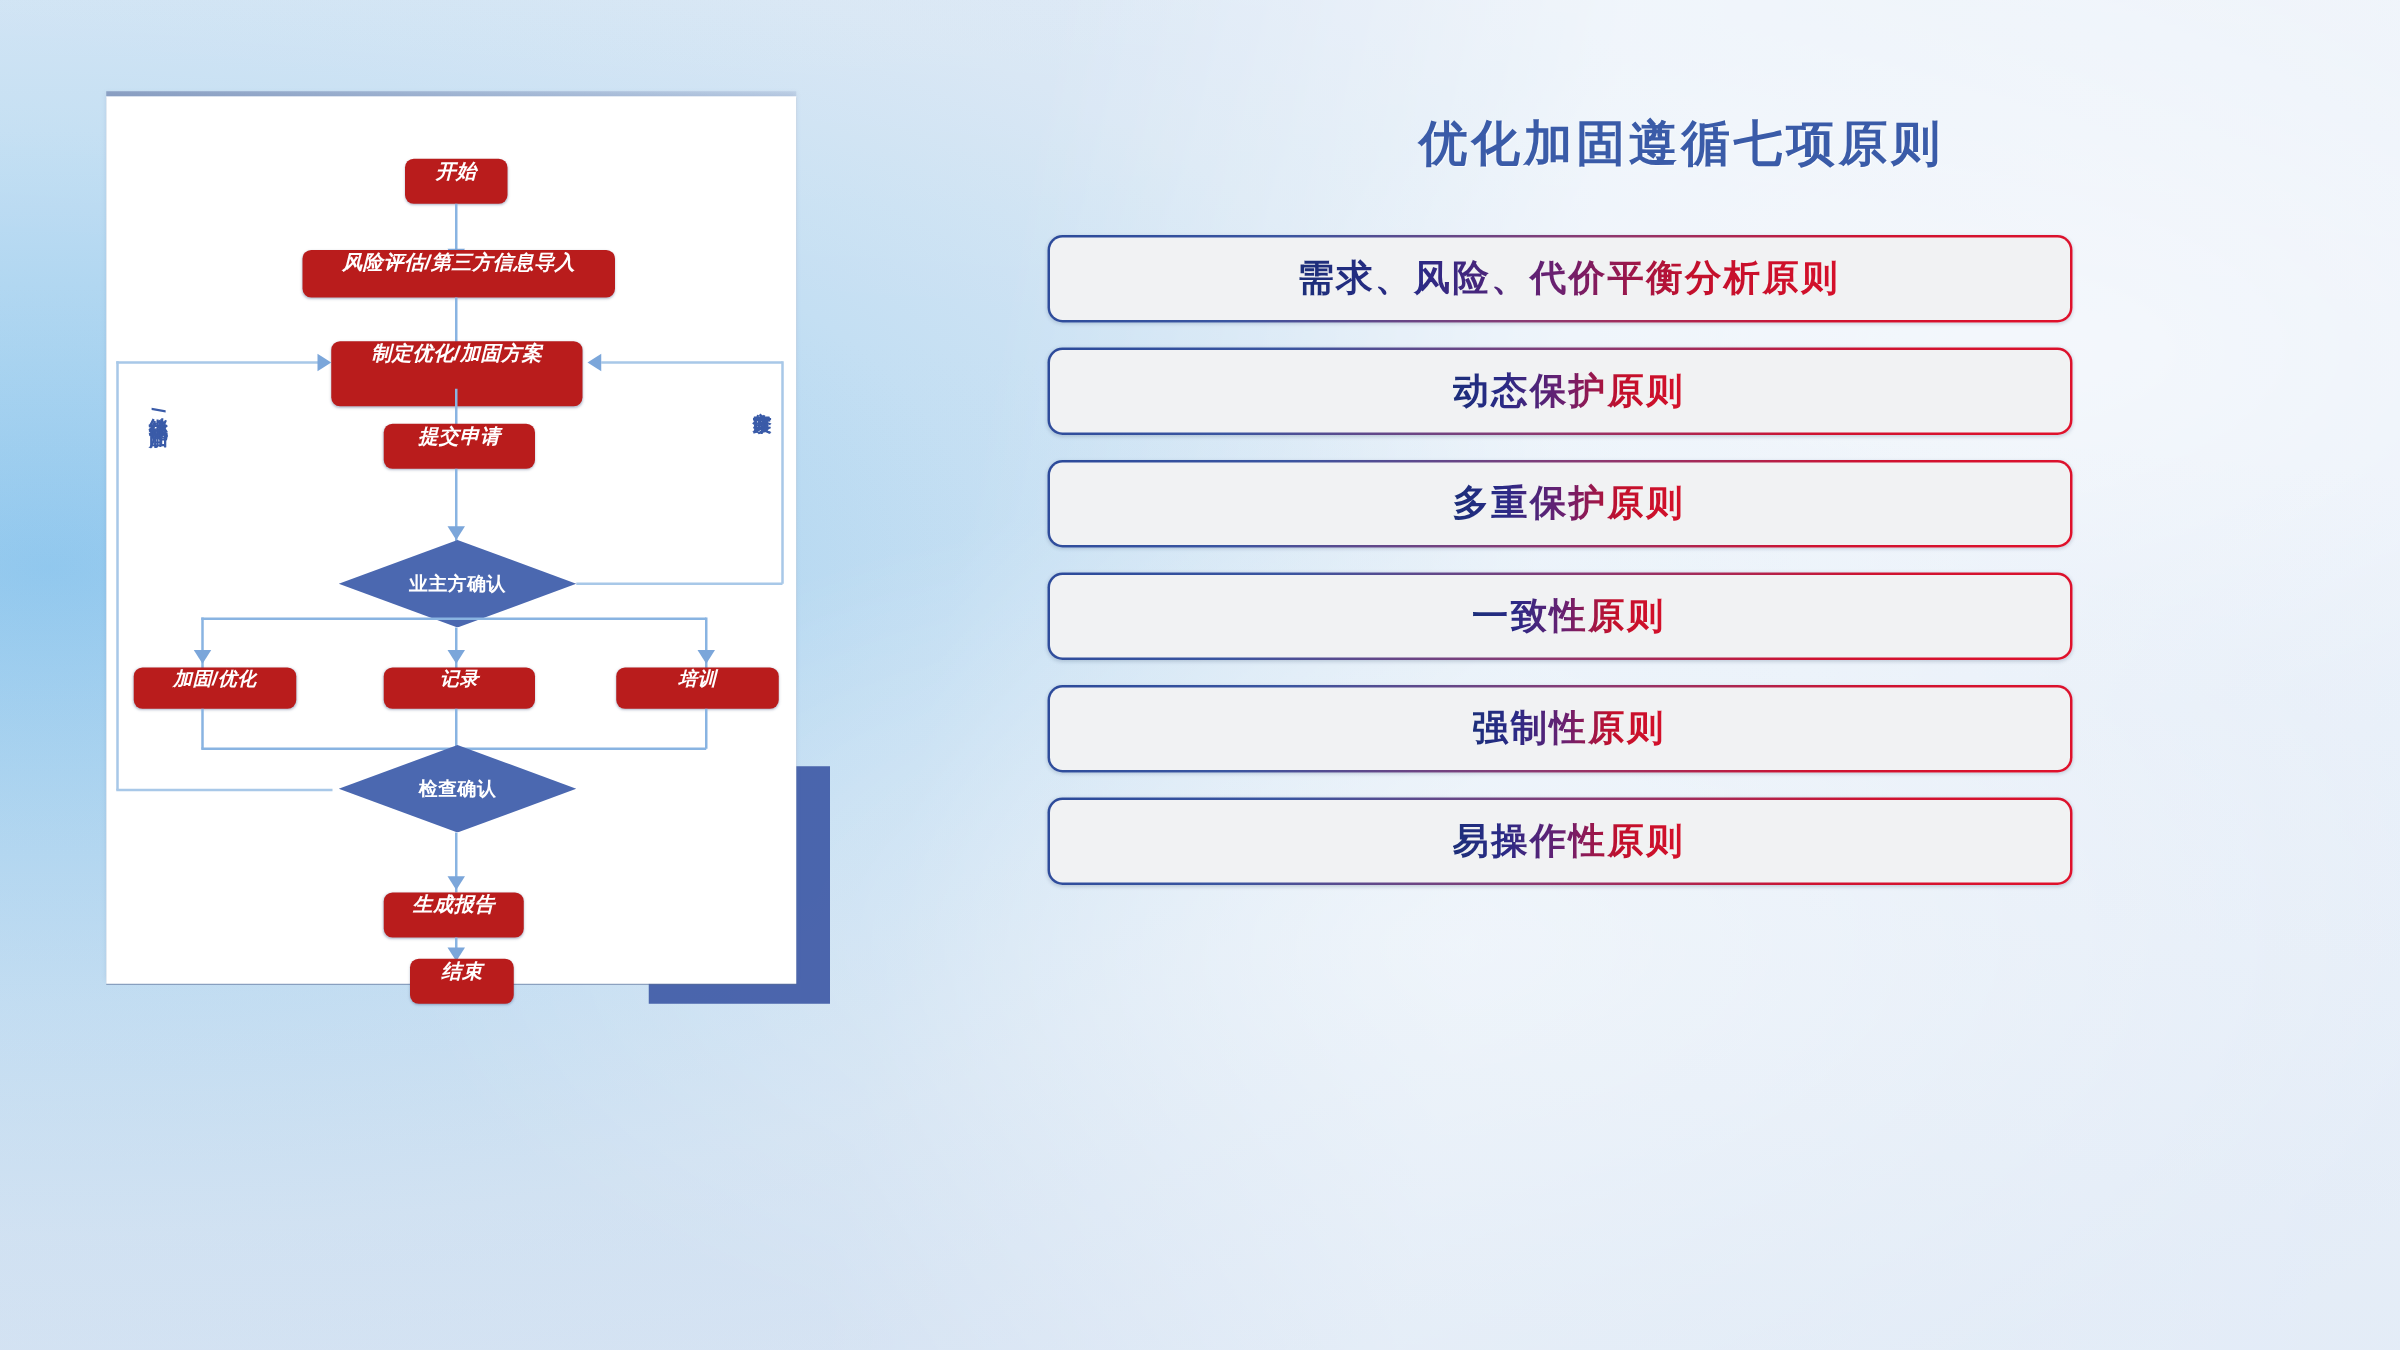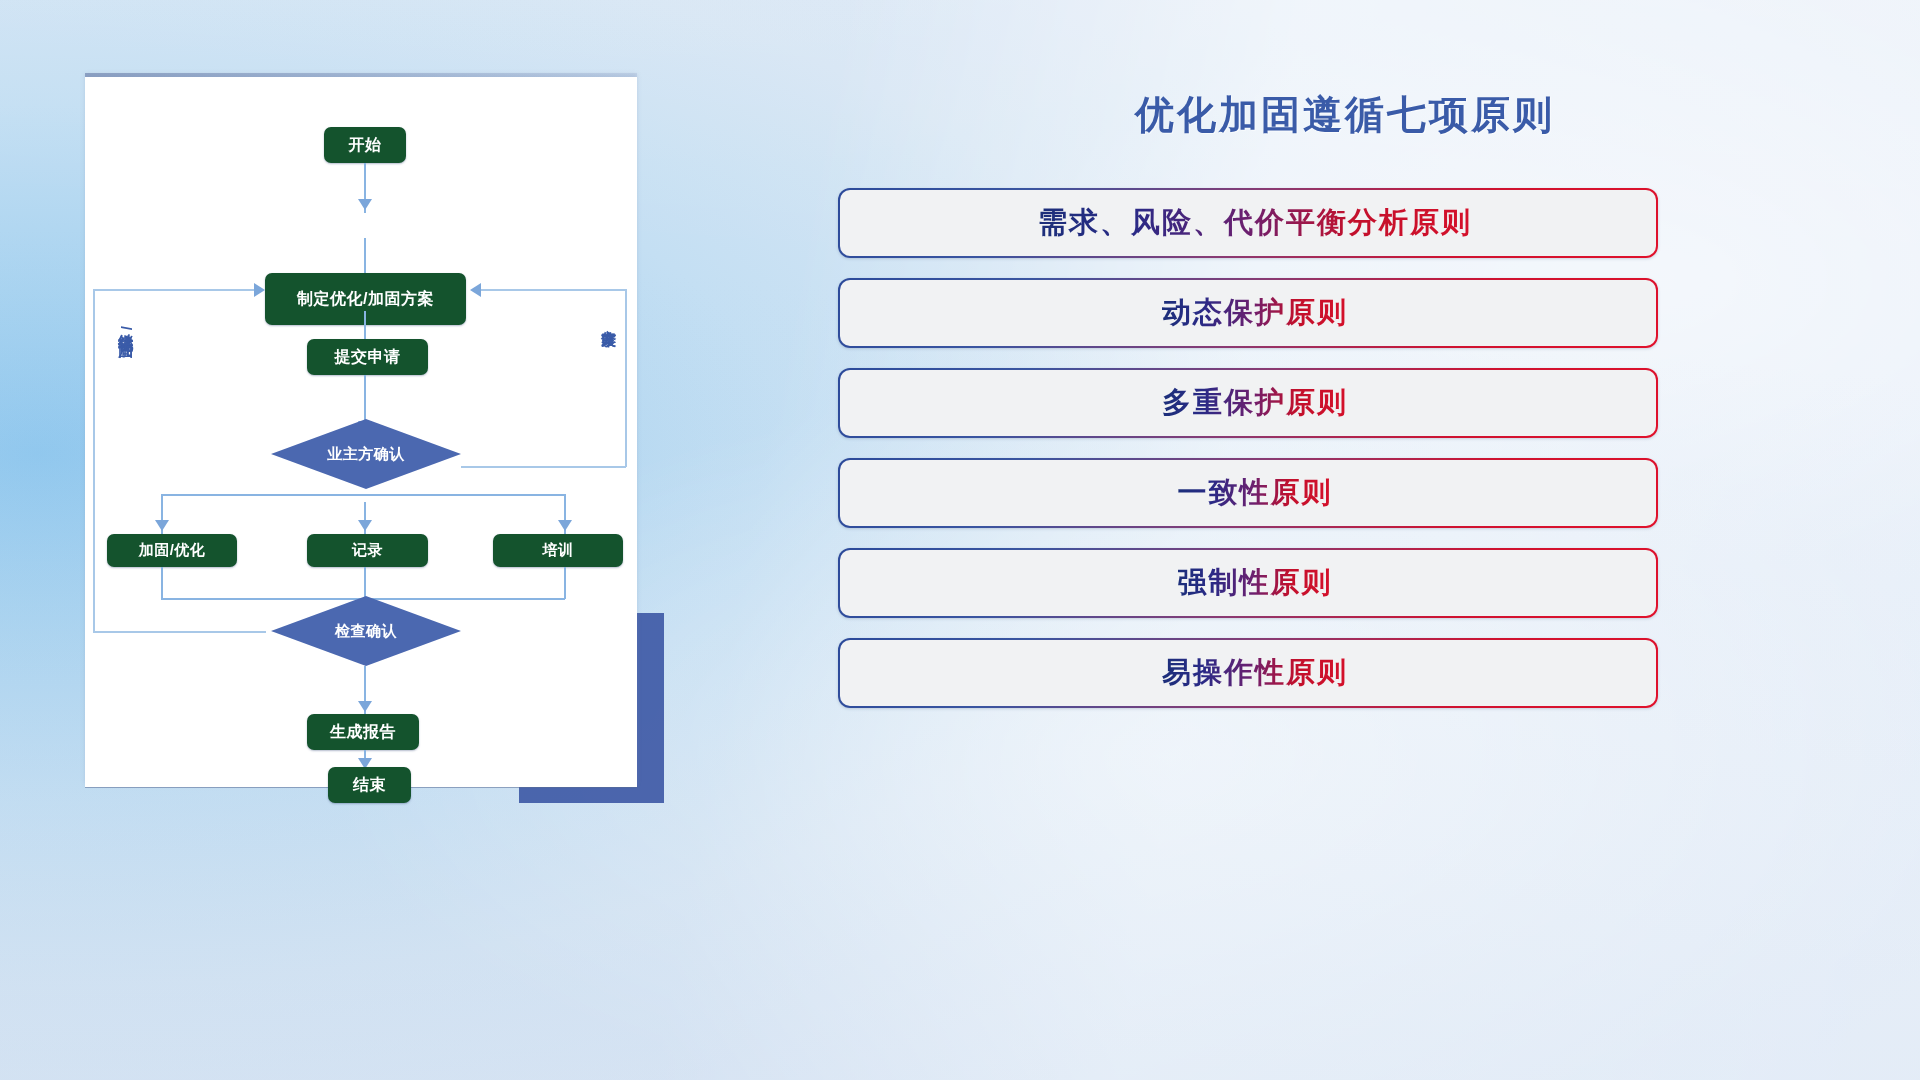--- a/index.html
+++ b/index.html
@@ -45,29 +45,30 @@
   }
   #flow-card::before {
     content: "";
     position: absolute; left: 0; right: 0; top: -4px; height: 4px;
     background: linear-gradient(90deg, rgba(120,140,180,.75), rgba(160,178,210,.35));
   }
 
   
   .node {
     position: absolute;
-    background: #14532d;
+    background: #b91c1c;
     border-radius: 7px;
     color: #ffffff;
     font-size: 16px;
     font-weight: bold;
-    display: flex; align-items: center; justify-content: center;
+    display: flex; align-items: flex-start; justify-content: center;
     letter-spacing: .5px;
     box-shadow: 0 1px 2px rgba(40,60,110,.35);
     white-space: nowrap;
+    font-style: italic;
   }
   .node.small { font-size: 15px; }
 
   
   .diamond {
     position: absolute;
     display: flex; align-items: center; justify-content: center;
   }
   .diamond .dshape {
     position: absolute; inset: 0;
@@ -169,39 +170,42 @@
 
 <div id="flow-card">
 
   <div class="node" style="left:239px; top:50px; width:82px; height:36px;">
     <span>开始</span>
   </div>
 
   <div class="line v" style="left:279px; top:86px; height:50px;"></div>
   <div class="arrow down" style="left:273px; top:122px;"></div>
 
+  <div class="node" style="left:157px; top:123px; width:250px; height:38px;">
+    <span>风险评估/第三方信息导入</span>
+  </div>
 
   <div class="line v" style="left:279px; top:161px; height:50px;"></div>
   <div class="arrow down" style="left:273px; top:197px;"></div>
 
   <div class="node" style="left:180px; top:196px; width:201px; height:52px;">
     <span>制定优化/加固方案</span>
   </div>
 
   <div class="line v" style="left:279px; top:234px; height:44px;"></div>
   <div class="arrow down" style="left:273px; top:264px;"></div>
 
   <div class="node" style="left:222px; top:262px; width:121px; height:36px;">
     <span>提交申请</span>
   </div>
 
   <div class="line v" style="left:279px; top:298px; height:60px;"></div>
   <div class="arrow down" style="left:273px; top:344px;"></div>
 
-  <div class="diamond" style="left:186px; top:342px; width:190px; height:70px;">
+  <div class="diamond" style="left:186px; top:355px; width:190px; height:70px;">
     <span class="dshape"></span>
     <span class="dlabel">业主方确认</span>
   </div>
 
   <div class="line h pale" style="left:8px; top:212px; width:163px;"></div>
   <div class="arrow right" style="left:169px; top:206px;"></div>
   <div class="line v pale" style="left:8px; top:212px; height:343px;"></div>
   <div class="line h pale" style="left:8px; top:554px; width:173px;"></div>
 
   <div class="line h pale" style="left:376px; top:389px; width:165px;"></div>

